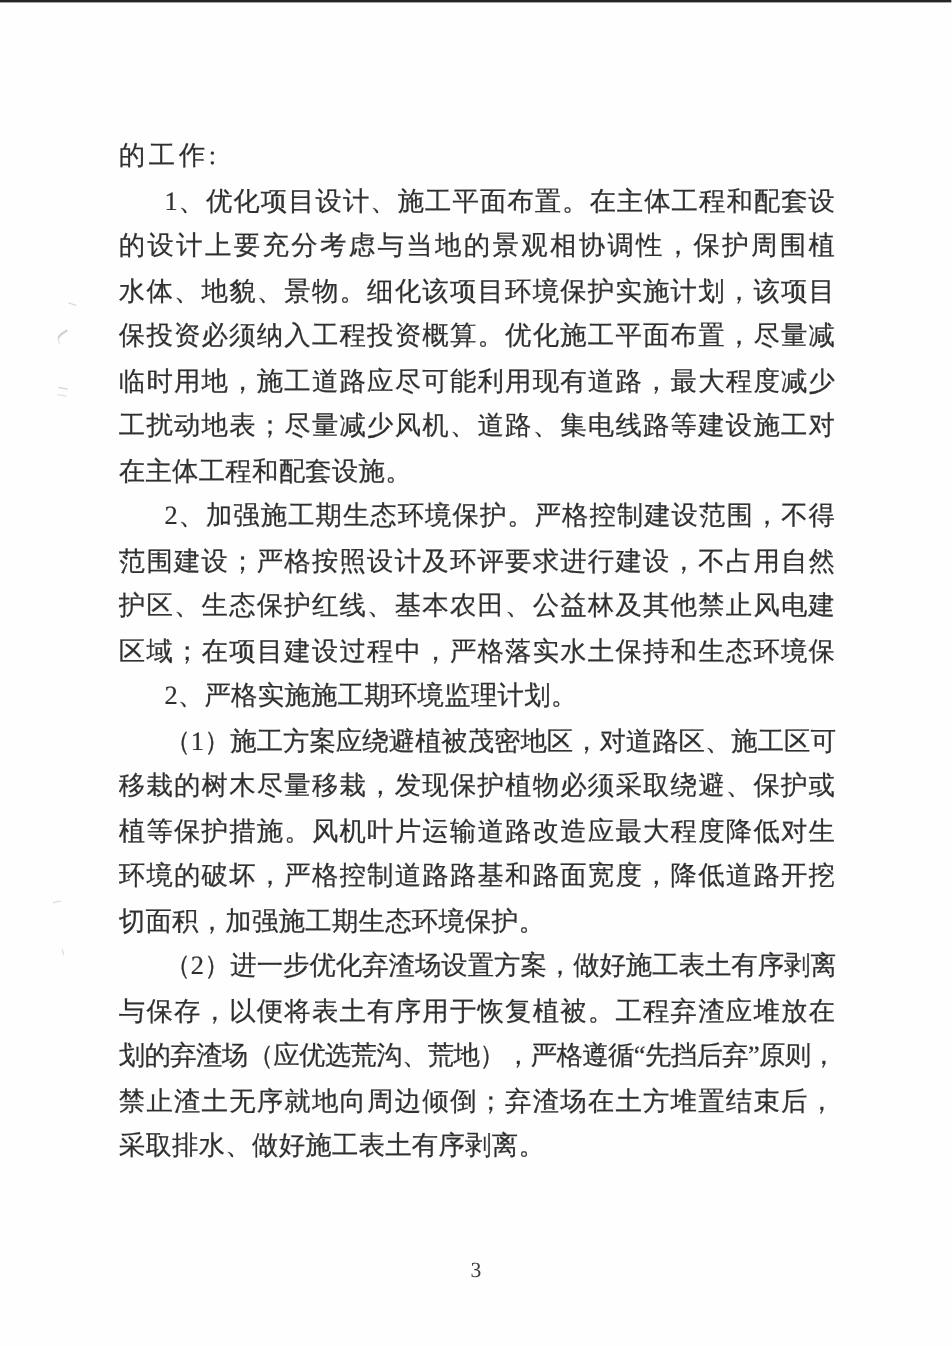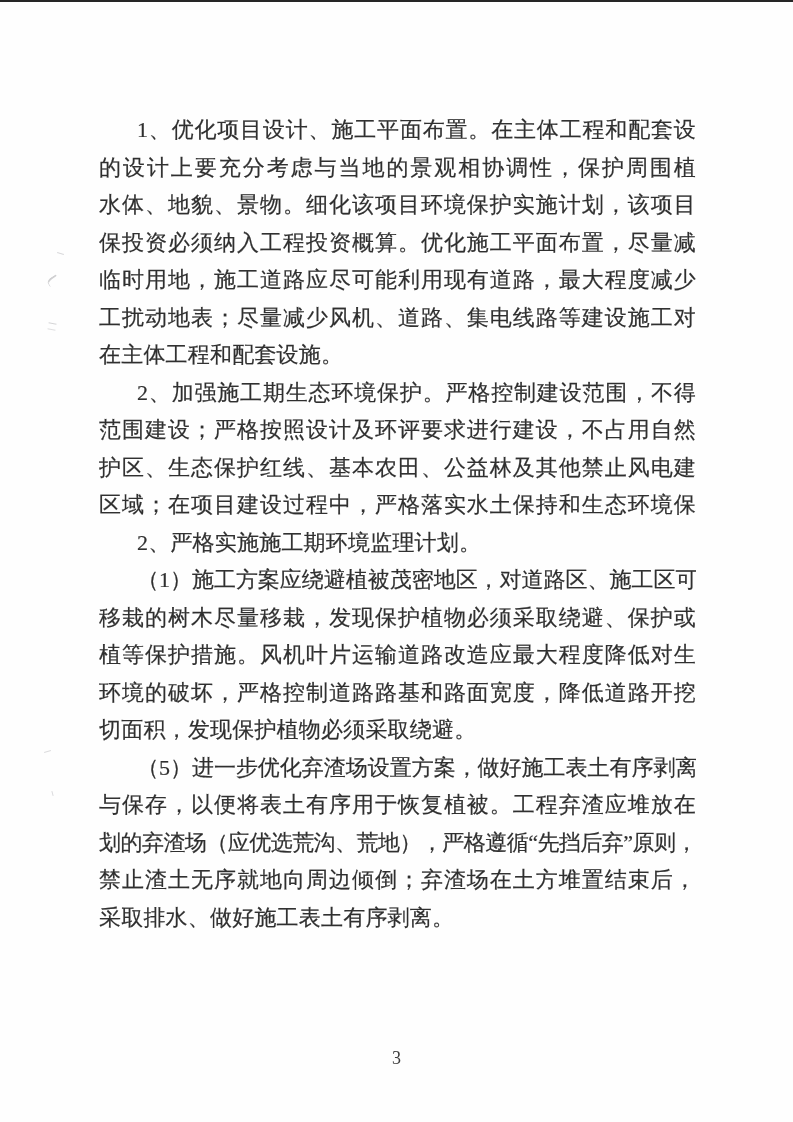--- a/index.html
+++ b/index.html
@@ -107,38 +107,39 @@
       <span class="smudge-stroke"></span>
     </div>
   <div class="smudge" id="smudge-4">
       <span class="smudge-stroke"></span>
     </div>
   <div class="smudge" id="smudge-5">
       <span class="smudge-stroke"></span>
     </div>
 
   <div class="text-block">
+    <div class="line end ls-wide">的工作:</div>
     <div class="line justify indent">1、优化项目设计、施工平面布置。在主体工程和配套设施</div>
     <div class="line justify">的设计上要充分考虑与当地的景观相协调性，保护周围植被、</div>
     <div class="line justify">水体、地貌、景物。细化该项目环境保护实施计划，该项目环</div>
     <div class="line justify">保投资必须纳入工程投资概算。优化施工平面布置，尽量减少</div>
     <div class="line justify">临时用地，施工道路应尽可能利用现有道路，最大程度减少施</div>
     <div class="line justify">工扰动地表；尽量减少风机、道路、集电线路等建设施工对林</div>
     <div class="line end">在主体工程和配套设施。</div>
     <div class="line justify indent">2、加强施工期生态环境保护。严格控制建设范围，不得超</div>
     <div class="line justify">范围建设；严格按照设计及环评要求进行建设，不占用自然保</div>
     <div class="line justify">护区、生态保护红线、基本农田、公益林及其他禁止风电建设</div>
     <div class="line justify">区域；在项目建设过程中，严格落实水土保持和生态环境保护</div>
     <div class="line end indent">2、严格实施施工期环境监理计划。</div>
     <div class="line justify indent tight">（1）施工方案应绕避植被茂密地区，对道路区、施工区可</div>
     <div class="line justify">移栽的树木尽量移栽，发现保护植物必须采取绕避、保护或移</div>
     <div class="line justify">植等保护措施。风机叶片运输道路改造应最大程度降低对生态</div>
     <div class="line justify">环境的破坏，严格控制道路路基和路面宽度，降低道路开挖裁</div>
-    <div class="line end">切面积，发现保护植物必须采取绕避。</div>
-    <div class="line justify indent tight">（5）进一步优化弃渣场设置方案，做好施工表土有序剥离</div>
+    <div class="line end">切面积，加强施工期生态环境保护。</div>
+    <div class="line justify indent tight">（2）进一步优化弃渣场设置方案，做好施工表土有序剥离</div>
     <div class="line justify">与保存，以便将表土有序用于恢复植被。工程弃渣应堆放在规</div>
     <div class="line justify tight">划的弃渣场（应优选荒沟、荒地），严格遵循“先挡后弃”原则，</div>
     <div class="line justify">禁止渣土无序就地向周边倾倒；弃渣场在土方堆置结束后，应</div>
     <div class="line end">采取排水、做好施工表土有序剥离。</div>
   </div>
 
   <div class="page-number">3</div>
 
 </div>
 

